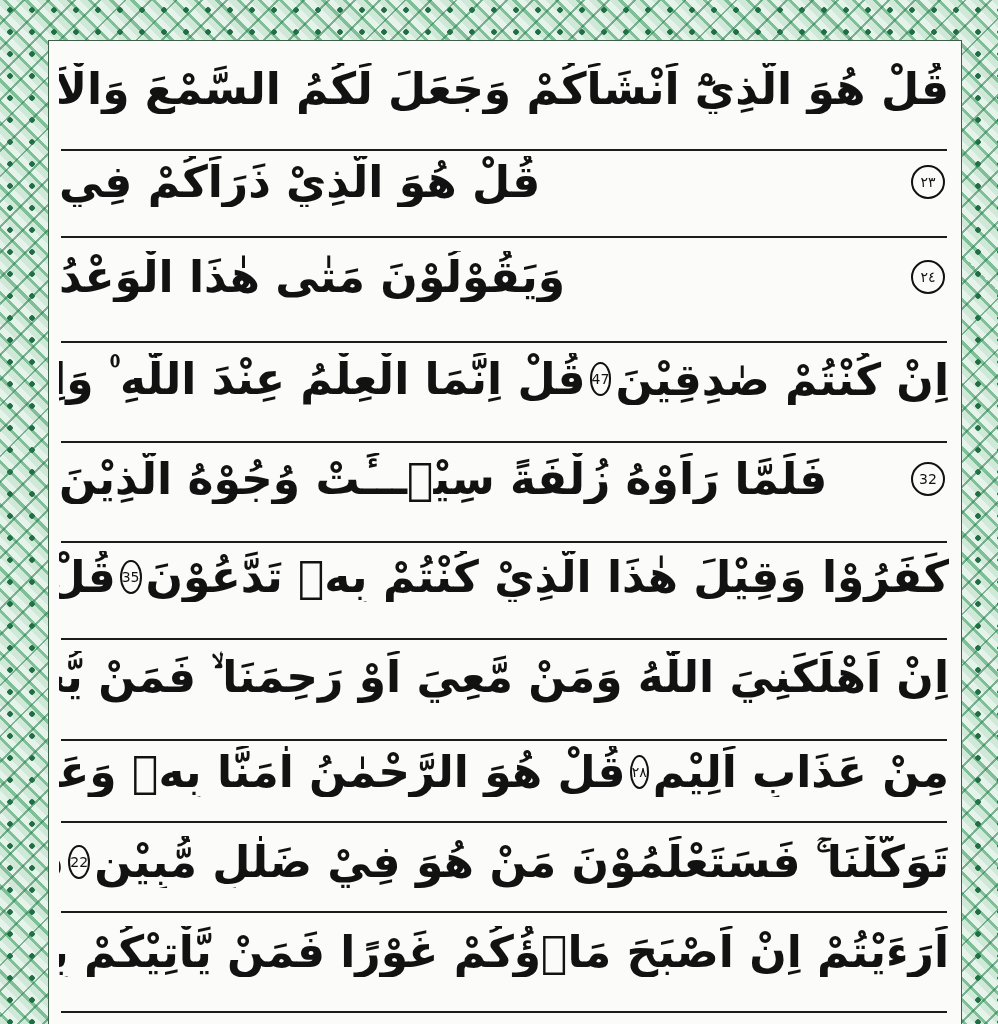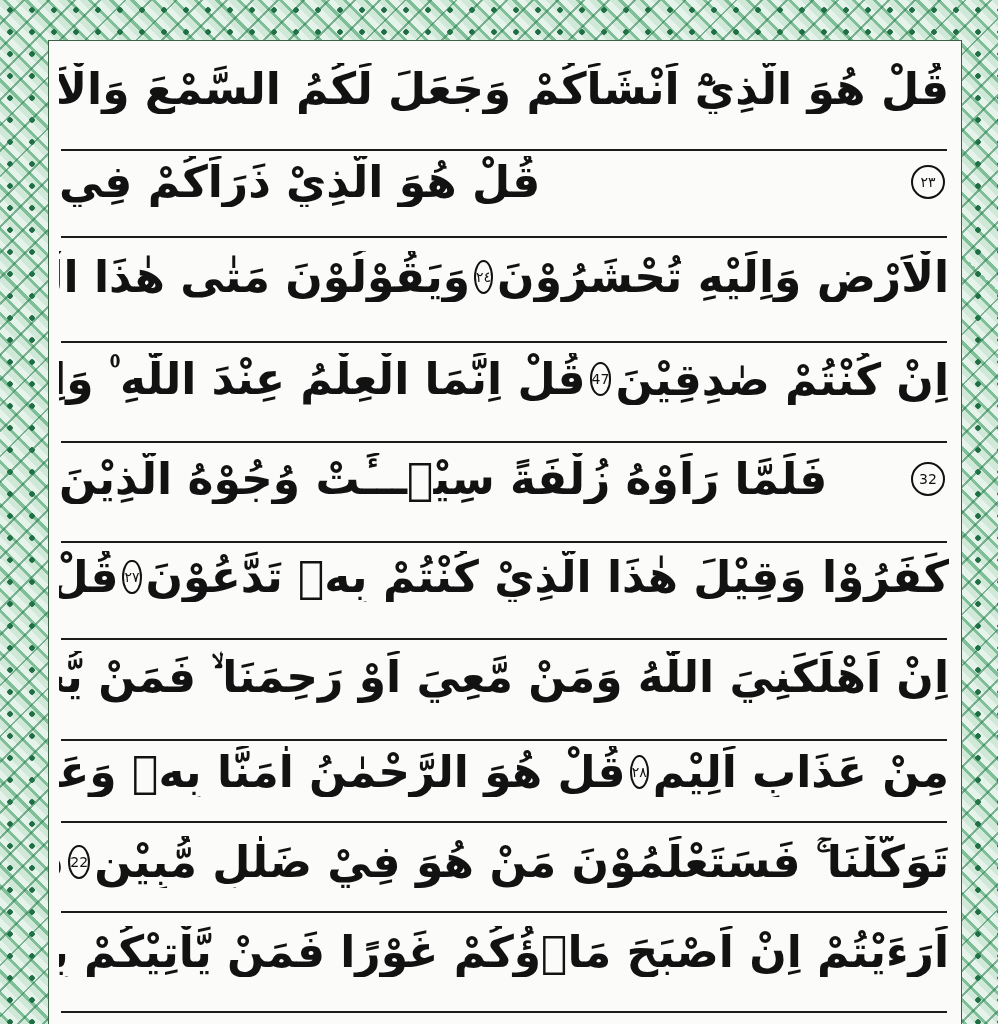--- a/index.html
+++ b/index.html
@@ -61,42 +61,41 @@
   </div>
   <div class="rule" style="top:108px;"></div>
 
   <div class="line" style="top:115px;">
     <span class="ayah">٢٣</span>
     <span>قُلْ هُوَ الَّذِيْ ذَرَاَكُمْ فِي</span>
   </div>
   <div class="rule" style="top:195px;"></div>
 
   <div class="line" style="top:210px;">
-    <span>الْاَرْضِ وَاِلَيْهِ تُحْشَرُوْنَ</span>
     <span class="ayah">٢٤</span>
     <span>وَيَقُوْلُوْنَ مَتٰى هٰذَا الْوَعْدُ</span>
   </div>
   <div class="rule" style="top:300px;"></div>
 
   <div class="line" style="top:312px;">
     <span>اِنْ كُنْتُمْ صٰدِقِيْنَ</span>
     <span class="ayah">47</span>
     <span>قُلْ اِنَّمَا الْعِلْمُ عِنْدَ اللّٰهِ ۠ وَاِنَّمَآ اَنَا</span>
   </div>
   <div class="rule" style="top:400px;"></div>
 
   <div class="line" style="top:412px;">
     <span class="ayah">32</span>
     <span>فَلَمَّا رَاَوْهُ زُلْفَةً سِيْۗـــَٔتْ وُجُوْهُ الَّذِيْنَ</span>
   </div>
   <div class="rule" style="top:500px;"></div>
 
   <div class="line" style="top:510px;">
     <span>كَفَرُوْا وَقِيْلَ هٰذَا الَّذِيْ كُنْتُمْ بِهٖ تَدَّعُوْنَ</span>
-    <span class="ayah">٢٧</span>
+    <span class="ayah">35</span>
     <span>قُلْ اَرَءَيْتُمْ</span>
   </div>
   <div class="rule" style="top:597px;"></div>
 
   <div class="line" style="top:610px;">
     <span class="txt">اِنْ اَهْلَكَنِيَ اللّٰهُ وَمَنْ مَّعِيَ اَوْ رَحِمَنَا ۙ فَمَنْ يُّجِيْرُ الْكٰفِرِيْنَ</span>
   </div>
   <div class="rule" style="top:698px;"></div>
 
   <div class="line" style="top:705px;">

